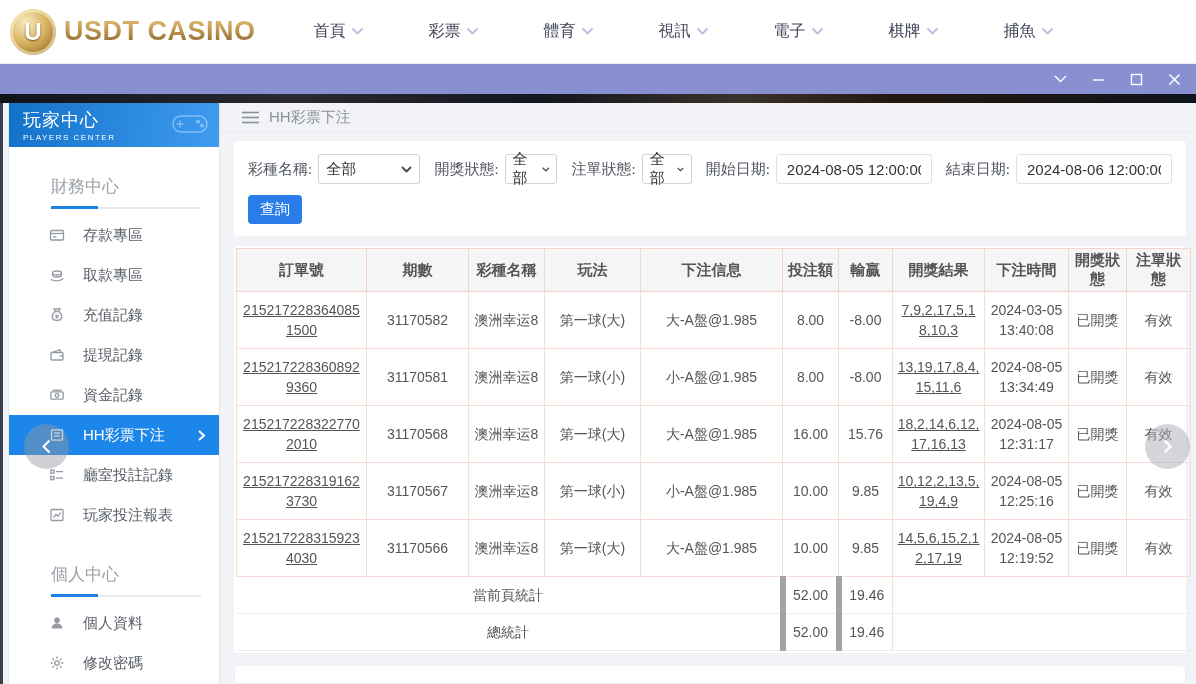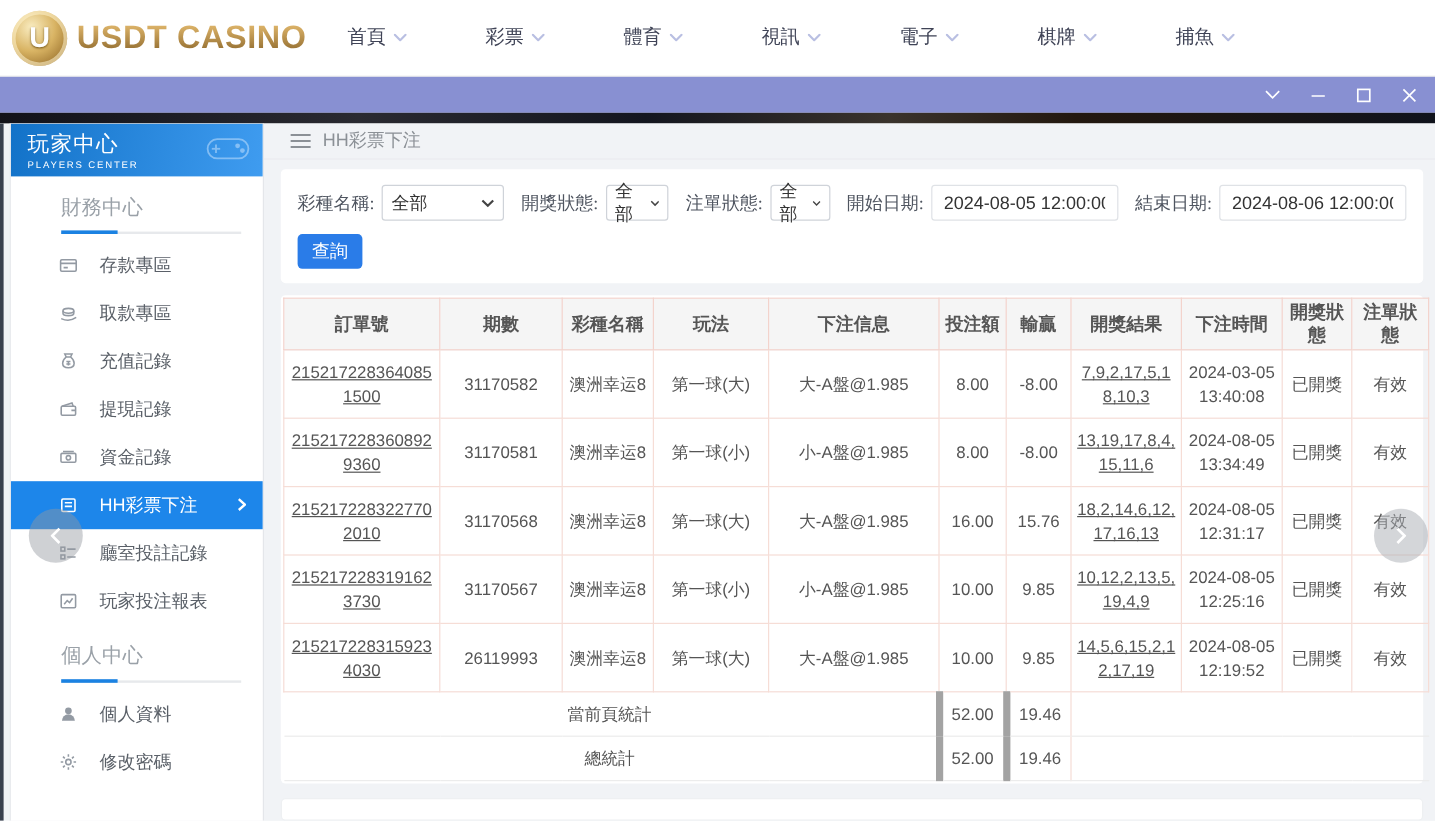--- a/index.html
+++ b/index.html
@@ -11,21 +11,21 @@
     border-bottom:1px solid #ececec; padding-left:10px; }
   .logo-wrap { display:flex; align-items:center; gap:8px; }
   .coin { width:46px; height:46px; border-radius:50%;
     background:radial-gradient(circle at 35% 30%, #f9ecc0, #d9b464 45%, #a9813a 75%, #7c5a1e);
     display:flex; align-items:center; justify-content:center;
     box-shadow:inset 0 0 0 3px rgba(255,244,208,.55); }
   .coin span { color:#fff; font-size:24px; font-weight:bold; text-shadow:0 1px 2px #6e5012; }
   .brand { font-size:27px; font-weight:800; letter-spacing:.5px;
     background:linear-gradient(180deg,#d9b066 20%,#8f6a2e 90%);
     -webkit-background-clip:text; background-clip:text; color:transparent; }
-  .mainmenu { display:flex; margin-left:34px; gap:66px; align-items:center; }
+  .mainmenu { display:flex; margin-left:58px; gap:66px; align-items:center; }
   .mainmenu .mitem { display:flex; align-items:center; gap:6px; cursor:pointer; }
   .mainmenu .mitem span.lbl { font-size:16px; color:#3f4356; }
   .chev { stroke:#b9bfe2; stroke-width:1.8; fill:none; stroke-linecap:round; stroke-linejoin:round; }
 
   
   .titlebar { height:30px; background:#8890d2; display:flex; align-items:center;
     justify-content:flex-end; padding-right:14px; gap:22px; }
   .winbtn { width:16px; height:16px; display:flex; align-items:center; justify-content:center; cursor:pointer; }
   .winbtn svg { stroke:#fff; stroke-width:1.4; fill:none; }
 
@@ -37,21 +37,21 @@
     border-left:3px solid #39414e; }
 
   
   .sidebar { width:212px; margin-left:5px; background:#fff; border-left:1px solid #e4e6ea;
     border-right:1px solid #e4e6ea; flex:none; overflow:hidden; }
   .player-header { height:44px; background:linear-gradient(100deg,#1272c8,#3f9cf0);
     color:#fff; padding:5px 10px 0 14px; position:relative; }
   .player-header .t1 { font-size:18px; letter-spacing:1px; }
   .player-header .t2 { font-size:8px; letter-spacing:1.5px; margin-top:1px; }
   .player-header .pad-icon { position:absolute; right:10px; top:8px; opacity:.5; }
-  .sec-title { font-size:17px; color:#9aa1a8; padding:14px 0 0 42px; }
+  .sec-title { font-size:17px; color:#9aa1a8; padding:28px 0 0 42px; }
   .sec-underline { height:2px; background:#e7e9ec; margin:9px 18px 6px 42px; position:relative; }
   .sec-underline::before { content:""; position:absolute; left:0; top:-1px; width:47px; height:3px; background:#1b82e2; }
   .menu-item { height:40px; display:flex; align-items:center; padding-left:40px; gap:18px;
     color:#5a6068; font-size:15px; cursor:pointer; position:relative; }
   .menu-item svg { stroke:#939aa3; fill:none; stroke-width:1.3; flex:none; }
   .menu-item.filled svg { fill:#939aa3; stroke:none; }
   .menu-item.active { background:#1d86ea; color:#fff; }
   .menu-item.active svg { stroke:#fff; }
   .menu-item .arrow { position:absolute; right:14px; }
   .menu-item .arrow svg { stroke:#fff; stroke-width:2; }
@@ -406,21 +406,21 @@
               <td>小-A盤@1.985</td>
               <td>10.00</td>
               <td>9.85</td>
               <td class="brk">10,12,2,13,5,19,4,9</td>
               <td>2024-08-05 12:25:16</td>
               <td>已開獎</td>
               <td>有效</td>
             </tr>
             <tr>
               <td class="brk">2152172283159234030</td>
-              <td>26119993</td>
+              <td>31170566</td>
               <td>澳洲幸运8</td>
               <td>第一球(大)</td>
               <td>大-A盤@1.985</td>
               <td>10.00</td>
               <td>9.85</td>
               <td class="brk">14,5,6,15,2,12,17,19</td>
               <td>2024-08-05 12:19:52</td>
               <td>已開獎</td>
               <td>有效</td>
             </tr>

